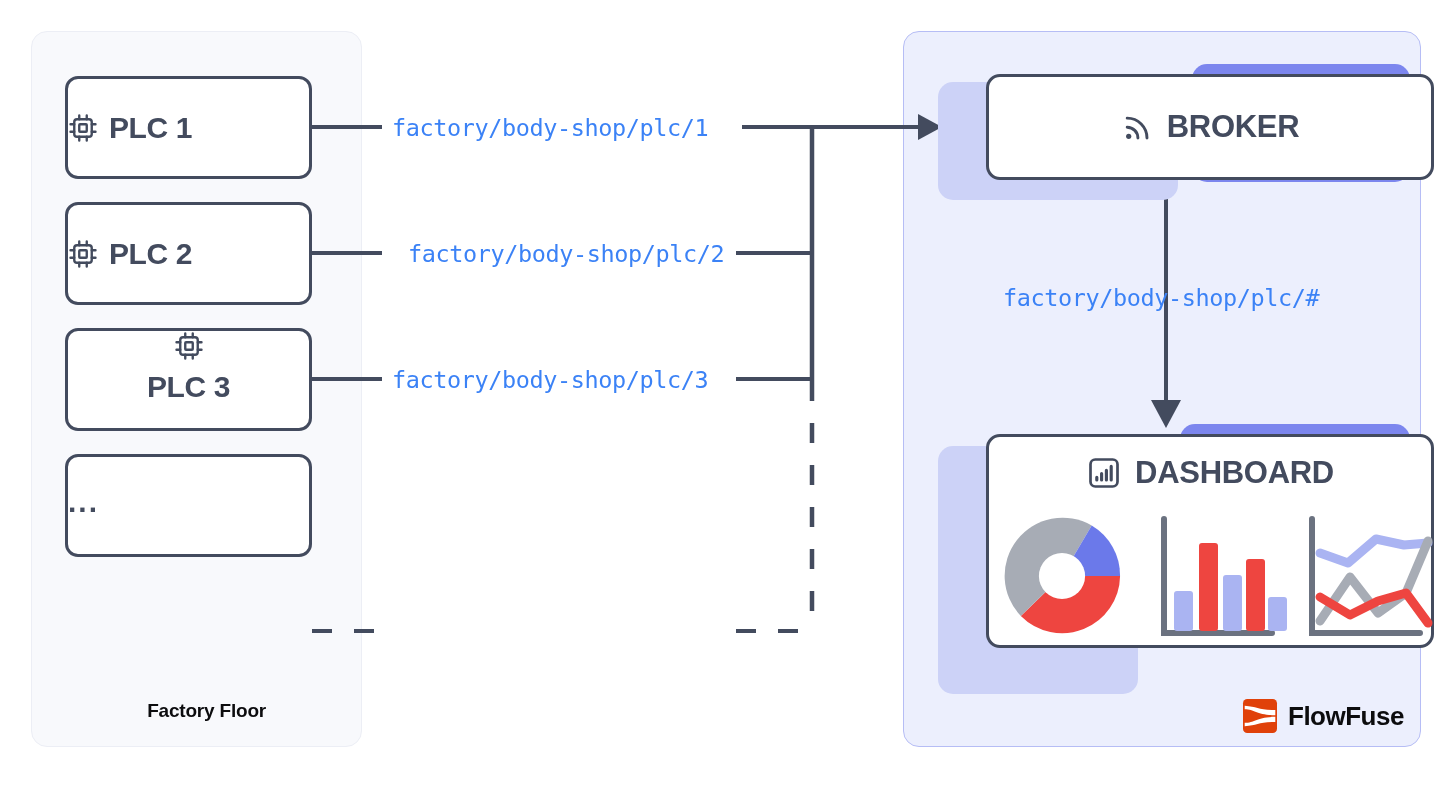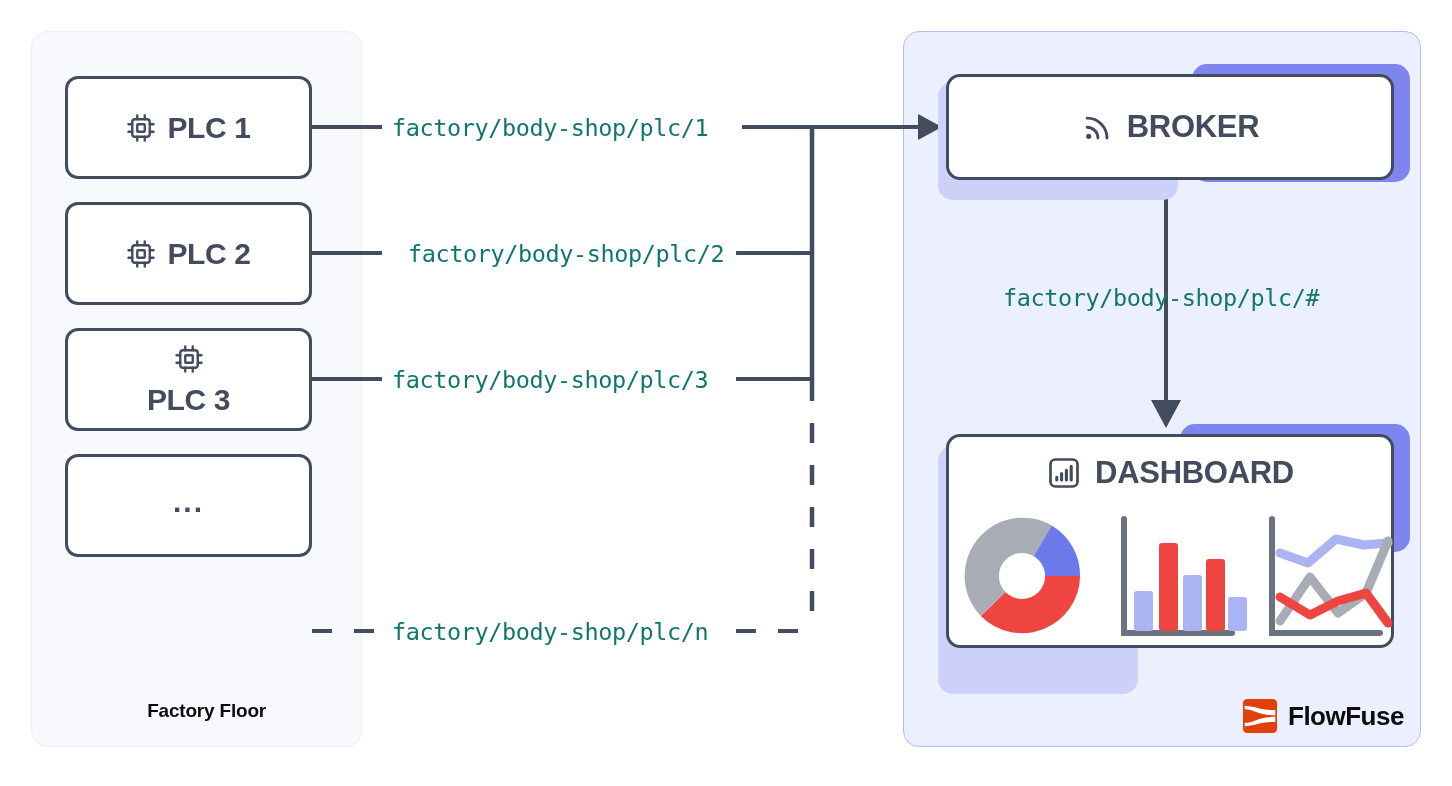--- a/index.html
+++ b/index.html
@@ -20,56 +20,56 @@
   .factory-label{
     position:absolute;left:0;top:700px;width:362px;
     text-align:right;padding-right:96px;box-sizing:border-box;
     font-size:19px;font-weight:bold;color:#0c0c0e;letter-spacing:-0.2px;
   }
 
   .plc-box{
     position:absolute;left:65px;width:247px;height:103px;
     background:#ffffff;border:3.5px solid #434b5e;border-radius:13px;
     box-sizing:border-box;
-    display:flex;align-items:center;justify-content:center;gap:11px;
+    display:flex;align-items:center;gap:11px;
   }
   .plc-label{
     font-size:30px;font-weight:bold;color:#434b5e;letter-spacing:-0.4px;
     line-height:1;
   }
   .plc-dots{
     font-size:30px;font-weight:bold;color:#434b5e;letter-spacing:2px;
     line-height:1;position:relative;top:-4px;
   }
   .cpu-ico{display:block;}
 
   
   .topic{
     position:absolute;
     font-family:"DejaVu Sans Mono","Liberation Mono",monospace;
-    font-size:23.5px;color:#0f766e;white-space:nowrap;letter-spacing:-0.4px;
+    font-size:23.5px;color:#3b82f6;white-space:nowrap;letter-spacing:-0.4px;
   }
 
   
   .cloud-panel{
     position:absolute;left:903px;top:31px;width:518px;height:716px;
     background:#eceffd;border:1.5px solid #b6bdf5;border-radius:16px;
     box-sizing:border-box;
   }
 
   .card-wrap{position:absolute;}
   .card-shadow-far{
     position:absolute;background:#7c86ee;border-radius:15px;
   }
   .card-shadow-near{
     position:absolute;background:#ccd2f7;border-radius:15px;
   }
   .card{
     position:absolute;background:#ffffff;border:3.5px solid #434b5e;
-    border-radius:14px;box-sizing:border-box;
+    border-radius:14px;box-sizing:border-box;margin-left:40px;
   }
 
   .card-title{
     display:flex;align-items:center;justify-content:center;gap:13px;
     font-size:31px;font-weight:bold;color:#434b5e;letter-spacing:-0.3px;
   }
 
   
   .ff-logo{
     position:absolute;left:1243px;top:699px;
@@ -150,21 +150,20 @@
     <path d="M812 127 H926" stroke="#434b5e" stroke-width="4" fill="none"></path>
     <path d="M942 127 L918 114 L918 140 Z" fill="#434b5e"></path>
 
     <path d="M1166 180 V408" stroke="#434b5e" stroke-width="4" fill="none"></path>
     <path d="M1166 428 L1151 400 L1181 400 Z" fill="#434b5e"></path>
   </svg>
 
   <div class="topic" style="left:392px;top:114px;">factory/body-shop/plc/1</div>
   <div class="topic" style="left:392px;top:240px;margin-left:16px;">factory/body-shop/plc/2</div>
   <div class="topic" style="left:392px;top:366px;">factory/body-shop/plc/3</div>
-  <div class="topic" style="left:392px;top:618px;">factory/body-shop/plc/n</div>
   <div class="topic" style="left:1003px;top:284px;">factory/body-shop/plc/#</div>
 
   <div class="card-wrap" style="left:930px;top:60px;width:480px;height:140px;">
     <div class="card-shadow-near" style="left:8px;top:22px;width:240px;height:118px;"></div>
     <div class="card-shadow-far" style="left:262px;top:4px;width:218px;height:118px;"></div>
     <div class="card" style="left:16px;top:14px;width:448px;height:106px;">
       <div class="card-title" style="height:100%;">
         <span>
           <svg width="33" height="33" viewBox="0 0 24 24" fill="none" stroke="#434b5e" stroke-width="2.1" stroke-linecap="round">
             <circle cx="5.6" cy="18.4" r="1.9" fill="#434b5e" stroke="none"></circle>

